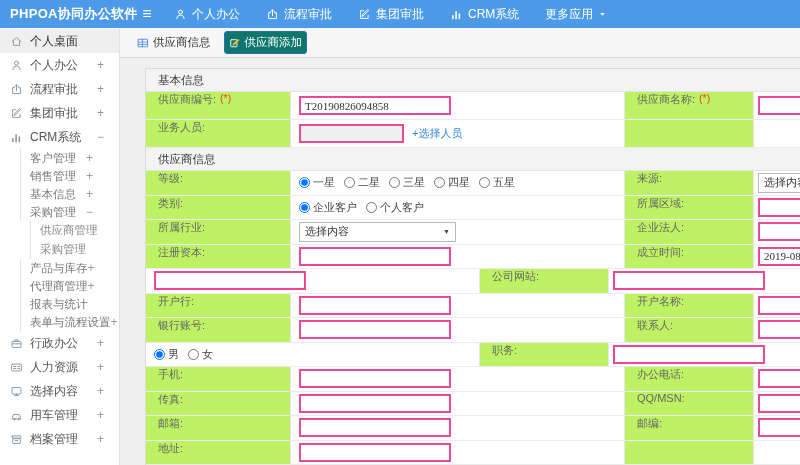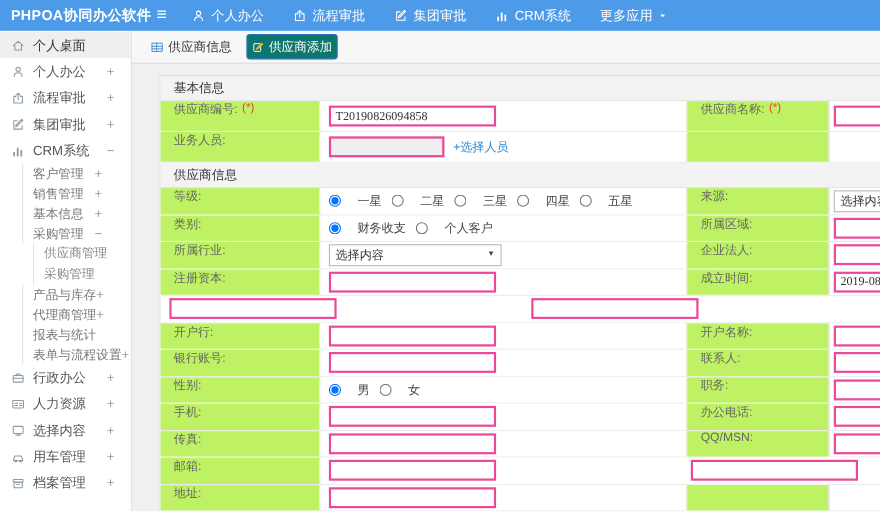--- a/index.html
+++ b/index.html
@@ -41,21 +41,21 @@
   .lcell{background:#bef264;display:flex;align-items:flex-start;padding-left:12px;font-size:11px;color:#666;white-space:nowrap}
   .l1{width:145px;border-right:1px solid #e8e8e8}
   .l2{width:130px;border-left:1px solid #e8e8e8;border-right:1px solid #e8e8e8}
   .fcell{display:flex;align-items:center}
   .f1{width:333px;padding-left:8px}
   .f2{flex:1;padding-left:4px}
   .req{color:#e9402d;margin-left:4px;font-size:10.5px}
   .txt{height:19px;border:2px solid #ec4899;font-size:11px;padding:0 4px;width:152px;font-family:Liberation Serif, serif;color:#333;background:#fff}
   .txt.sm{width:105px;background:#efefef}
   .lnk{color:#2f86d5;font-size:11px;margin-left:8px;text-decoration:none;cursor:pointer;white-space:nowrap}
-  .rad{display:inline-flex;align-items:center;margin-right:9px;font-size:11px;color:#444;gap:15px;cursor:pointer;white-space:nowrap}
+  .rad{display:inline-flex;align-items:center;margin-right:9px;font-size:11px;color:#444;gap:3px;cursor:pointer;white-space:nowrap}
   .rad input{width:11px;height:11px;margin:0;cursor:pointer}
   .sel{width:157px;height:20px;border:1px solid #b9b9b9;background:#fff;display:inline-flex;align-items:center;justify-content:space-between;padding:0 5px;font-size:11px;color:#333;cursor:pointer}
   .sel-arr{font-size:7px;color:#444}
 </style>
 </head>
 <body>
 
 <div>
   <header class="topbar">
     <div class="brand">PHPOA协同办公软件</div>
@@ -338,21 +338,21 @@
               </span>
             </div>
           </div>
           <div class="frow">
             <div class="lcell l1">
               <span>类别:</span>
             </div>
             <div class="fcell f1">
               <label class="rad">
                 <input type="radio" name="rg1-1-l" checked="" style="">
-                <span>财务收支</span>
+                <span>企业客户</span>
               </label>
               <label class="rad">
                 <input type="radio" name="rg1-1-l" style="">
                 <span>个人客户</span>
               </label>
             </div>
             <div class="lcell l2">
               <span>所属区域:</span>
             </div>
             <div class="fcell f2">
@@ -387,20 +387,23 @@
               <span>成立时间:</span>
             </div>
             <div class="fcell f2">
               <input type="text" class="txt" value="2019-08-26" style="">
             </div>
           </div>
           <div class="frow">
             <div class="fcell f1">
               <input type="text" class="txt" value="" style="">
             </div>
+            <div class="lcell l2">
+              <span>公司网站:</span>
+            </div>
             <div class="fcell f2">
               <input type="text" class="txt" value="" style="">
             </div>
           </div>
           <div class="frow">
             <div class="lcell l1">
               <span>开户行:</span>
             </div>
             <div class="fcell f1">
               <input type="text" class="txt" value="" style="">
@@ -420,23 +423,20 @@
               <input type="text" class="txt" value="" style="">
             </div>
             <div class="lcell l2">
               <span>联系人:</span>
             </div>
             <div class="fcell f2">
               <input type="text" class="txt" value="" style="">
             </div>
           </div>
           <div class="frow">
-            <div class="lcell l1">
-              <span>性别:</span>
-            </div>
             <div class="fcell f1">
               <label class="rad">
                 <input type="radio" name="rg1-7-l" checked="" style="">
                 <span>男</span>
               </label>
               <label class="rad">
                 <input type="radio" name="rg1-7-l" style="">
                 <span>女</span>
               </label>
             </div>
@@ -474,20 +474,23 @@
             <div class="fcell f2">
               <input type="text" class="txt" value="" style="">
             </div>
           </div>
           <div class="frow">
             <div class="lcell l1">
               <span>邮箱:</span>
             </div>
             <div class="fcell f1">
               <input type="text" class="txt" value="" style="">
+            </div>
+            <div class="lcell l2">
+              <span>邮编:</span>
             </div>
             <div class="fcell f2">
               <input type="text" class="txt" value="" style="">
             </div>
           </div>
           <div class="frow">
             <div class="lcell l1">
               <span>地址:</span>
             </div>
             <div class="fcell f1">

